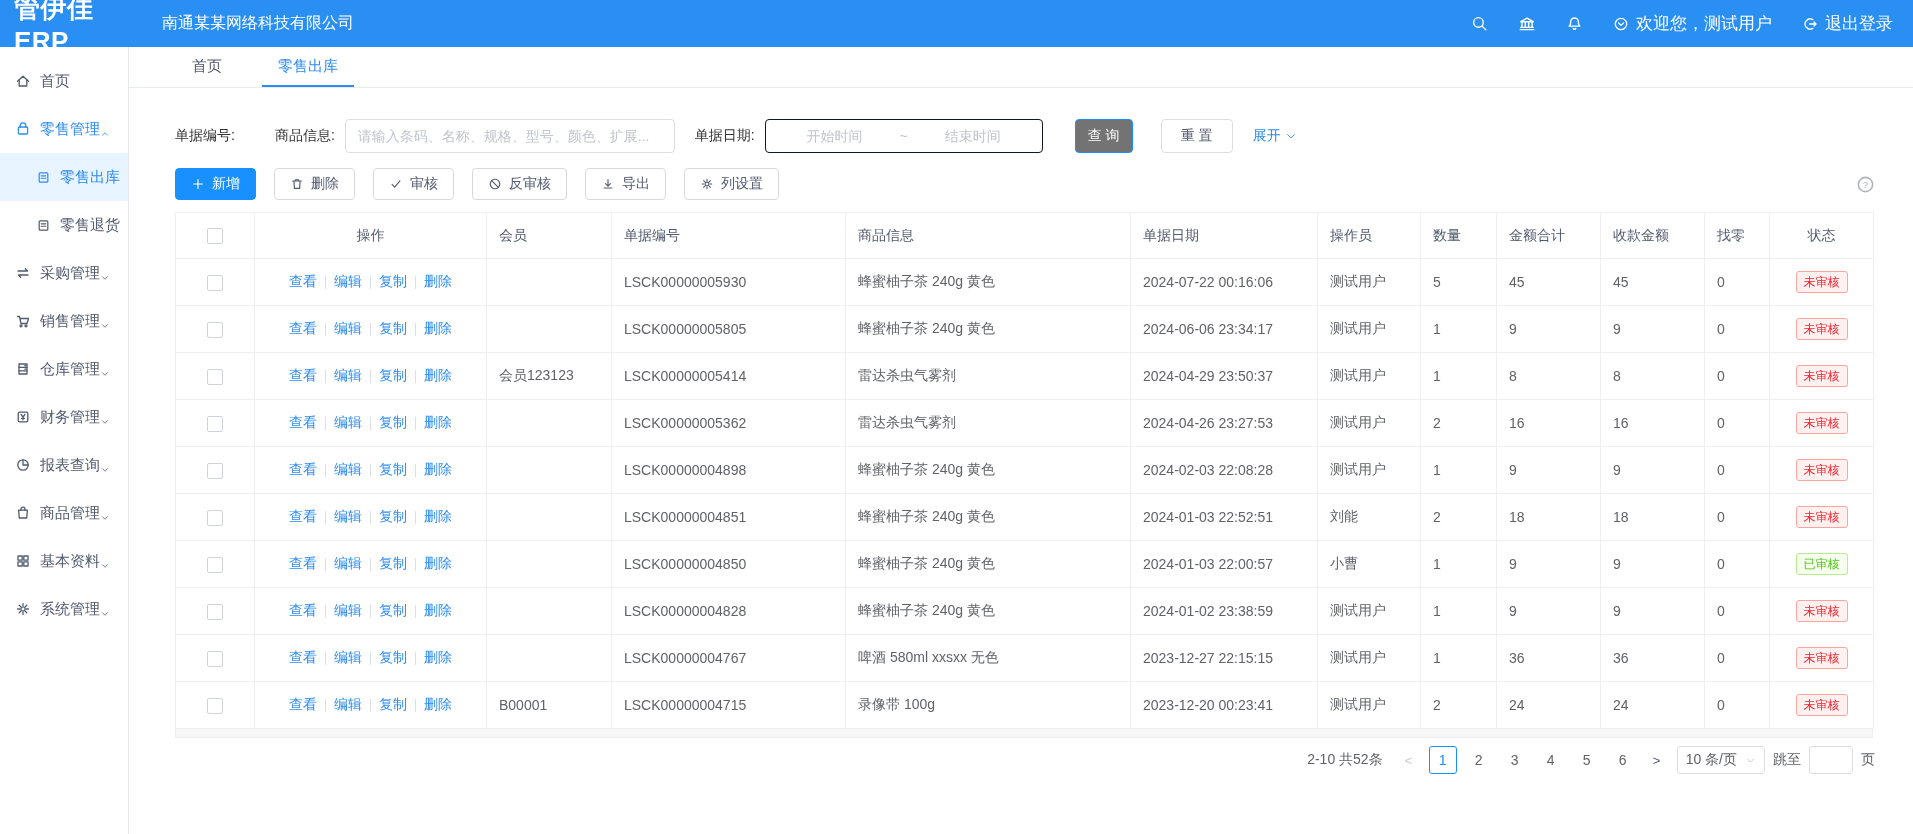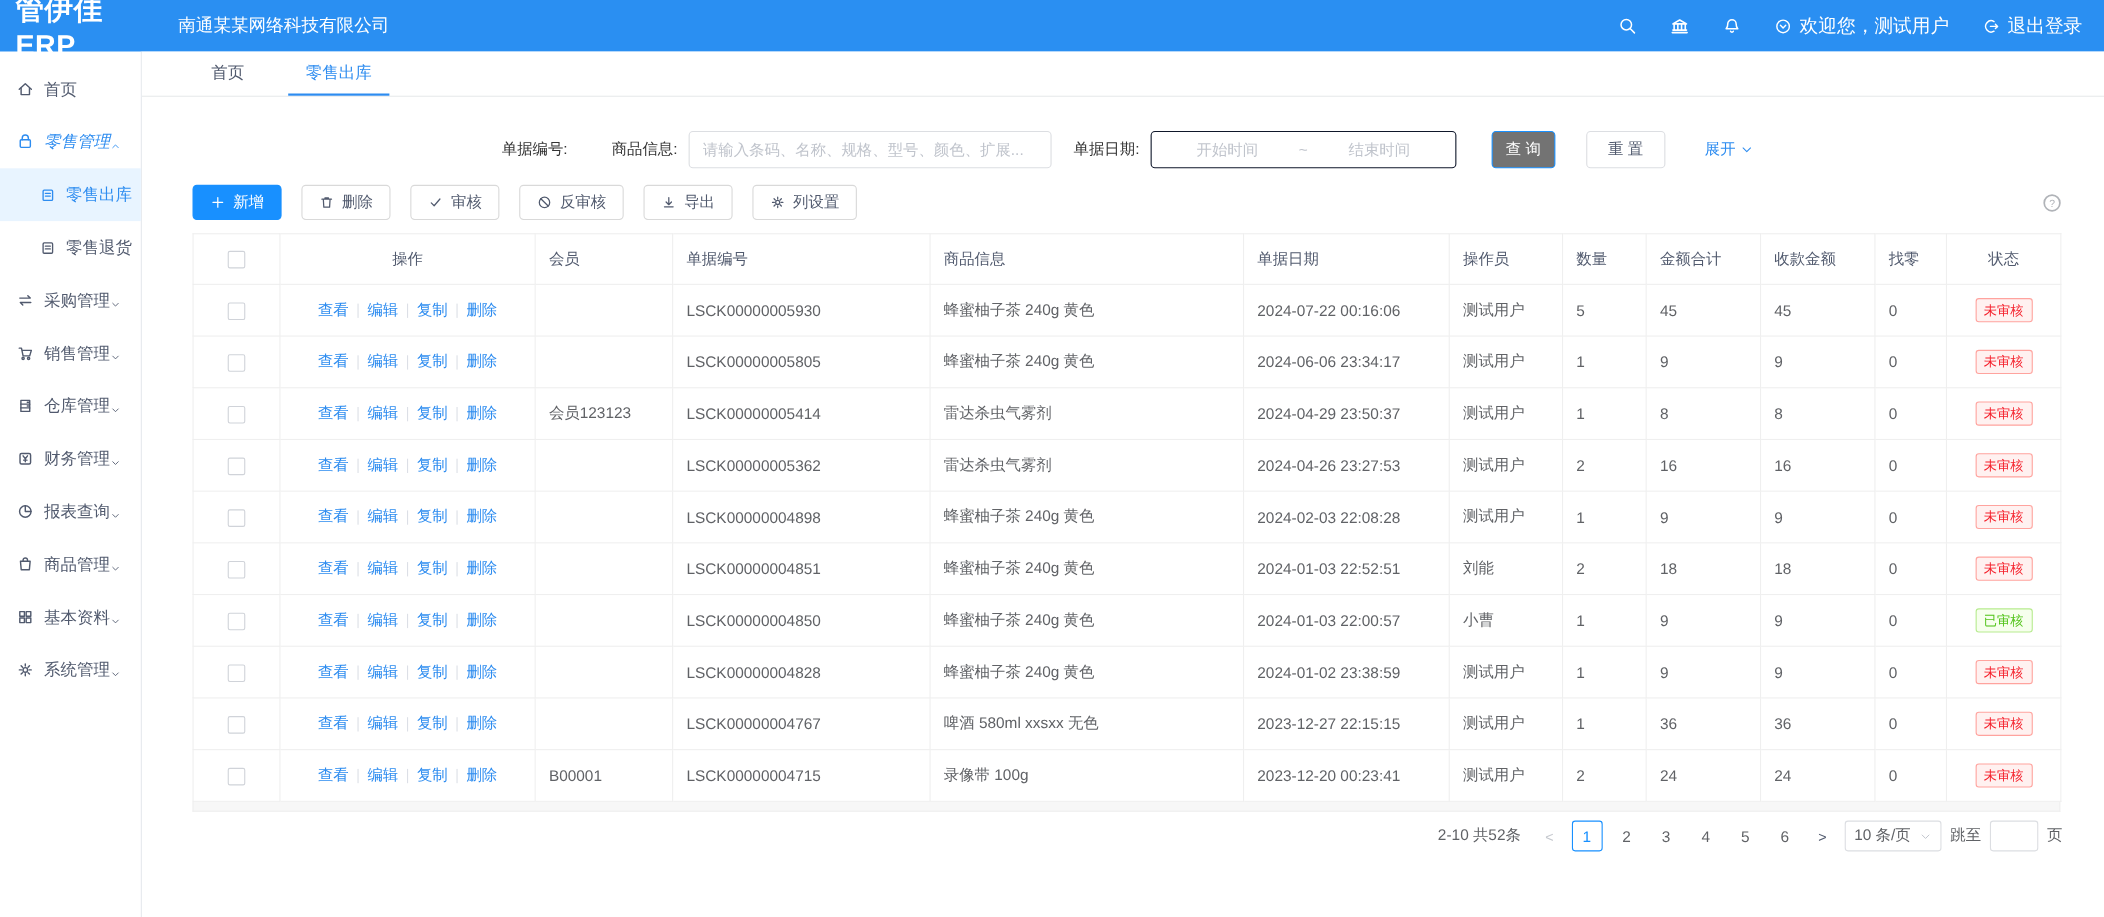--- a/index.html
+++ b/index.html
@@ -19,54 +19,54 @@
   
   .body-row { display:flex; height:787px; }
   .sidebar { width:129px; background:#fff; border-right:1px solid #e4e7ed; padding-top:10px; flex:none; }
   .content { flex:1; min-width:0; display:flex; flex-direction:column; background:#fff; }
 
   
   .sb-item { height:48px; display:flex; align-items:center; padding-left:15px; font-size:15px;
     color:#515a6e; cursor:pointer; position:relative; }
   .sb-item .ic { margin-right:9px; flex:none; }
   .sb-item.child { padding-left:36px; }
-  .sb-item.open { color:#2d8cf0;font-style:italic; }
+  .sb-item.open { color:#2d8cf0; }
   .sb-item.active { color:#2d8cf0; background:#e8f4ff; }
   .sb-arrow { position:absolute; right:9px; top:19px; }
 
   
   .tabbar { height:41px; border-bottom:1px solid #e8eaec; display:flex; align-items:stretch;
     padding-left:47px; gap:24px; background:#fff; flex:none; }
   .tab { display:flex; align-items:center; padding:0 16px; font-size:15px; color:#515a6e;
     cursor:pointer; border-bottom:2px solid transparent; }
   .tab.active { color:#2d8cf0; border-bottom-color:#2d8cf0; }
 
   
   .panel { padding:0 38px 0 46px; position:relative; }
 
   
-  .filter-row { margin-top:31px; display:flex; align-items:center; font-size:14px; color:#333;justify-content:center; }
+  .filter-row { margin-top:31px; display:flex; align-items:center; font-size:14px; color:#333; }
   .f-label { margin-right:10px; white-space:nowrap; }
   .f-input { height:34px; border:1px solid #dcdee2; border-radius:4px; padding:0 12px;
     font-size:14px; color:#606266; outline:none; font-family:inherit; }
   .f-input::placeholder { color:#c0c4cc; }
   .in-bill { width:320px; }
   .in-prod { width:330px; }
   .ml30 { margin-left:30px; } .ml20 { margin-left:20px; }
   .date-box { width:278px; height:34px; border:1px solid #0f172a; border-radius:4px;
     display:flex; align-items:center; justify-content:center; }
   .date-box input { border:none; outline:none; width:118px; text-align:center; font-size:14px;
     color:#606266; font-family:inherit; background:transparent; }
   .date-box input::placeholder { color:#c0c4cc; }
   .date-sep { color:#c0c4cc; padding:0 6px; }
   .btn { height:34px; border-radius:4px; font-size:14px; cursor:pointer; border:1px solid #dcdee2;
     background:#fff; color:#515a6e; font-family:inherit; }
   .btn-primary { background:#737373; border-color:#1890ff; color:#fff; width:58px; margin-left:32px; }
   .btn-default { width:72px; margin-left:28px; }
-  .expand-link { margin-left:36px; color:#2d8cf0; cursor:pointer; display:flex; align-items:center; gap:4px; }
+  .expand-link { margin-left:20px; color:#2d8cf0; cursor:pointer; display:flex; align-items:center; gap:4px; }
 
   
   .toolbar { margin-top:15px; display:flex; align-items:center; gap:18px; }
   .tbtn { height:32px; padding:0 15px; border:1px solid #d9d9d9; border-radius:4px; background:#fff;
     color:#515a6e; font-size:14px; display:inline-flex; align-items:center; gap:7px; cursor:pointer;
     font-family:inherit; }
   .tbtn.primary { background:#1890ff; border-color:#1890ff; color:#fff; }
   .help-wrap { margin-left:auto; color:#b0b3b8; cursor:pointer; display:flex; align-items:center; }
 
   

